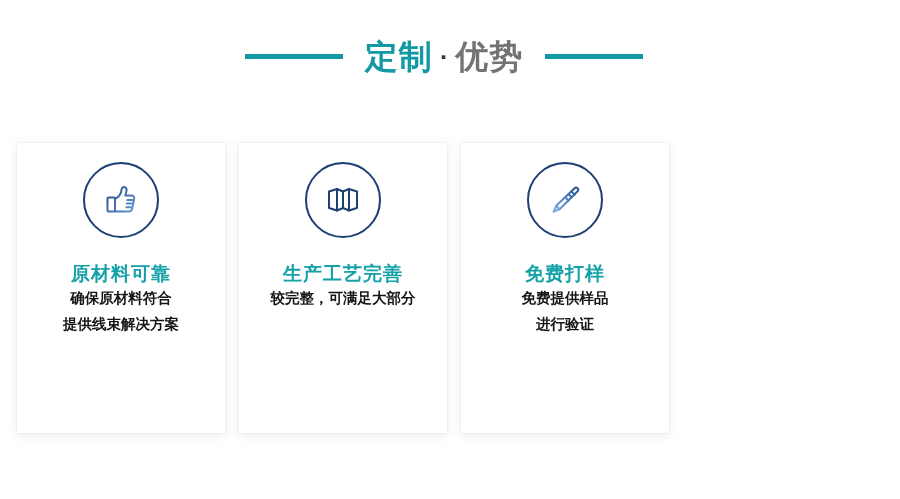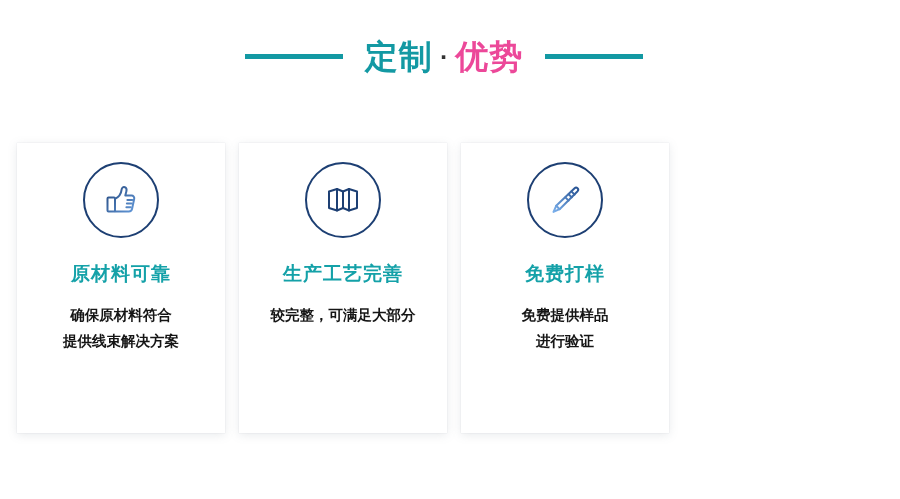--- a/index.html
+++ b/index.html
@@ -46,21 +46,21 @@
     align-items: baseline;
   }
   .title-main { color: #1399a3; }
   .title-dot {
     color: #333333;
     font-size: 20px;
     padding: 0 7px;
     position: relative;
     top: -4px;
   }
-  .title-sub  { color: #ec4899; }
+  .title-sub  { color: #737373; }
 
   
   .cards {
     position: absolute;
     top: 143px;
     left: 17px;
     width: 866px;
     height: 290px;
     display: flex;
     gap: 14px;
@@ -93,21 +93,20 @@
   .card-title {
     margin-top: 24px;
     font-size: 19px;
     font-weight: bold;
     color: #14a1a8;
     letter-spacing: 1px;
     line-height: 1.2;
     text-align: center;
   }
   .card-desc {
-    margin-top: 17px;
     font-size: 14.5px;
     font-weight: bold;
     color: #151515;
     line-height: 1.82;
     text-align: center;
     padding: 0 8px;
   }
   .card-desc .line { display: block; white-space: nowrap; }
 </style>
 </head>

